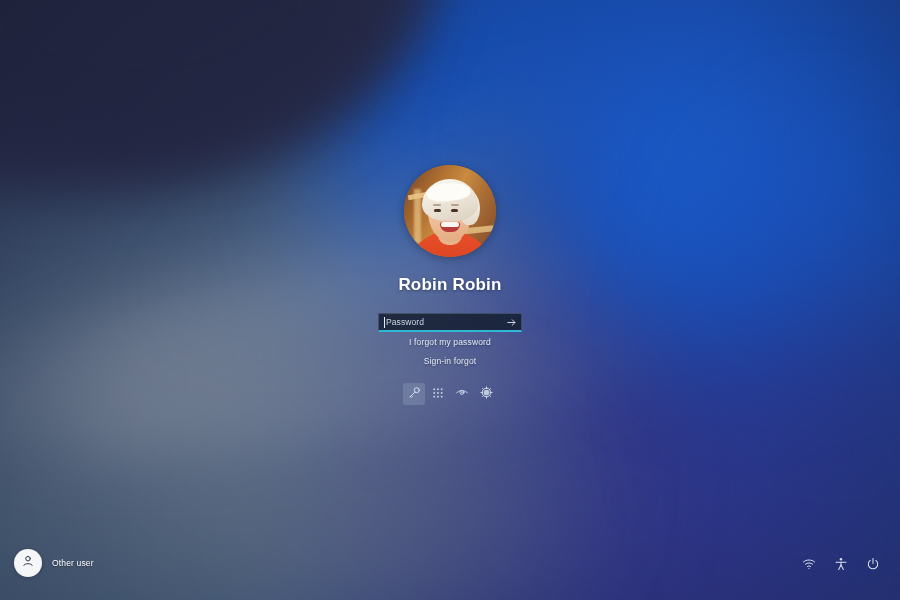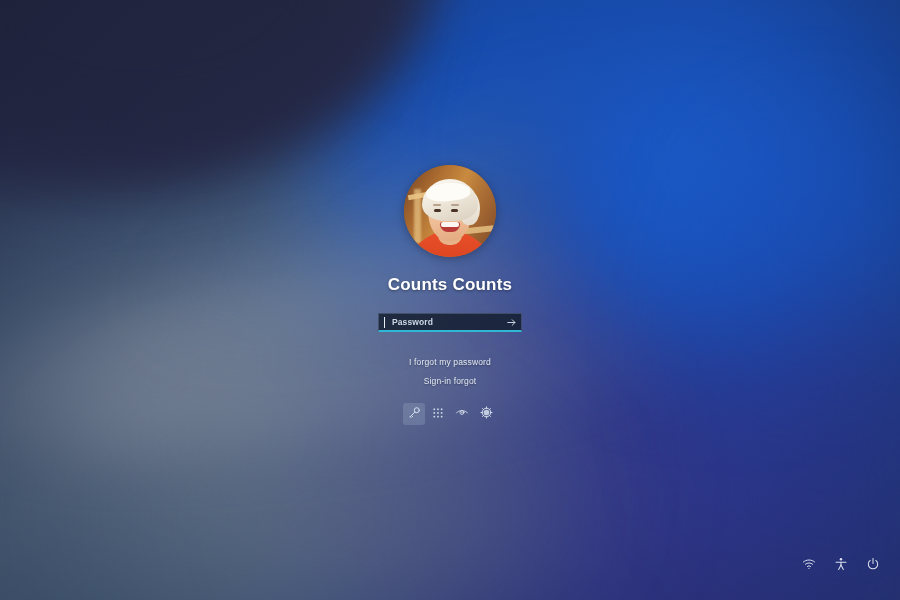--- a/index.html
+++ b/index.html
@@ -299,39 +299,38 @@
   .pw-caret {
     width: 1px;
     height: 11px;
     background: #e8eef6;
     margin-left: 5px;
     flex: 0 0 auto;
   }
   .pw-ph {
     font-size: 8.5px;
     color: #cdd7e4;
-    margin-left: 7px;
+    margin-left: 1px;
     letter-spacing: 0.1px;
     white-space: nowrap;
-    font-weight: bold;
   }
   .pw-go {
     position: absolute;
     right: 3px; top: 50%;
     transform: translateY(-50%);
     width: 14px; height: 14px;
     display: flex;
     align-items: center;
     justify-content: center;
     color: #dfe7f1;
   }
 
   
   .link {
-    margin-top: 25px;
+    margin-top: 5px;
     font-size: 8.5px;
     color: #e3eaf3;
     letter-spacing: 0.15px;
     text-shadow: 0 1px 2px rgba(0,0,0,0.35);
     cursor: pointer;
   }
   .link.second { margin-top: 9px; }
 
   
   .signin-opts {
@@ -436,21 +435,21 @@
       <div class="av-bang"></div>
       <div class="av-brow l"></div>
       <div class="av-brow r"></div>
       <div class="av-eye l"></div>
       <div class="av-eye r"></div>
       <div class="av-mouth">
         <div class="av-teeth"></div>
       </div>
     </div>
 
-    <div class="username">Counts Counts</div>
+    <div class="username">Robin Robin</div>
 
     <div class="pw-wrap">
       <div class="pw-caret"></div>
       <div class="pw-ph">Password</div>
       <div class="pw-go">
         <svg width="11" height="11" viewBox="0 0 16 16" fill="none" stroke="currentColor" stroke-width="1.3" stroke-linecap="round" stroke-linejoin="round">
           <line x1="2.5" y1="8" x2="13" y2="8"></line>
           <polyline points="9,4 13,8 9,12"></polyline>
         </svg>
       </div>
@@ -511,20 +510,31 @@
             <line x1="11.5" y1="11.5" x2="12.9" y2="12.9"></line>
             <line x1="12.9" y1="3.1" x2="11.5" y2="4.5"></line>
             <line x1="4.5" y1="11.5" x2="3.1" y2="12.9"></line>
           </svg>
         </span>
       </div>
 
     </div>
   </div>
 
+  <div class="other-user">
+    <div class="ou-avatar">
+      <span>
+        <svg width="14" height="14" viewBox="0 0 18 18" fill="none" stroke="currentColor" stroke-width="1.25" stroke-linecap="round" stroke-linejoin="round">
+          <circle cx="9" cy="6" r="2.9"></circle>
+          <path d="M3.6 14.6 C4.3 11.6, 13.7 11.6, 14.4 14.6"></path>
+        </svg>
+      </span>
+    </div>
+    <div class="ou-label">Other user</div>
+  </div>
 
   <div class="sys-tray">
 
     <div class="sys-btn">
       <span>
         <svg width="14" height="14" viewBox="0 0 18 18" fill="none" stroke="currentColor" stroke-width="1.25" stroke-linecap="round">
           <path d="M1.7 6.5 C5.6 2.9, 12.4 2.9, 16.3 6.5"></path>
           <path d="M4.3 9.4 C6.9 7.1, 11.1 7.1, 13.7 9.4"></path>
           <path d="M6.9 12.2 C8.1 11.1, 9.9 11.1, 11.1 12.2"></path>
           <circle cx="9" cy="14.6" r="0.85" fill="currentColor" stroke="none"></circle>

